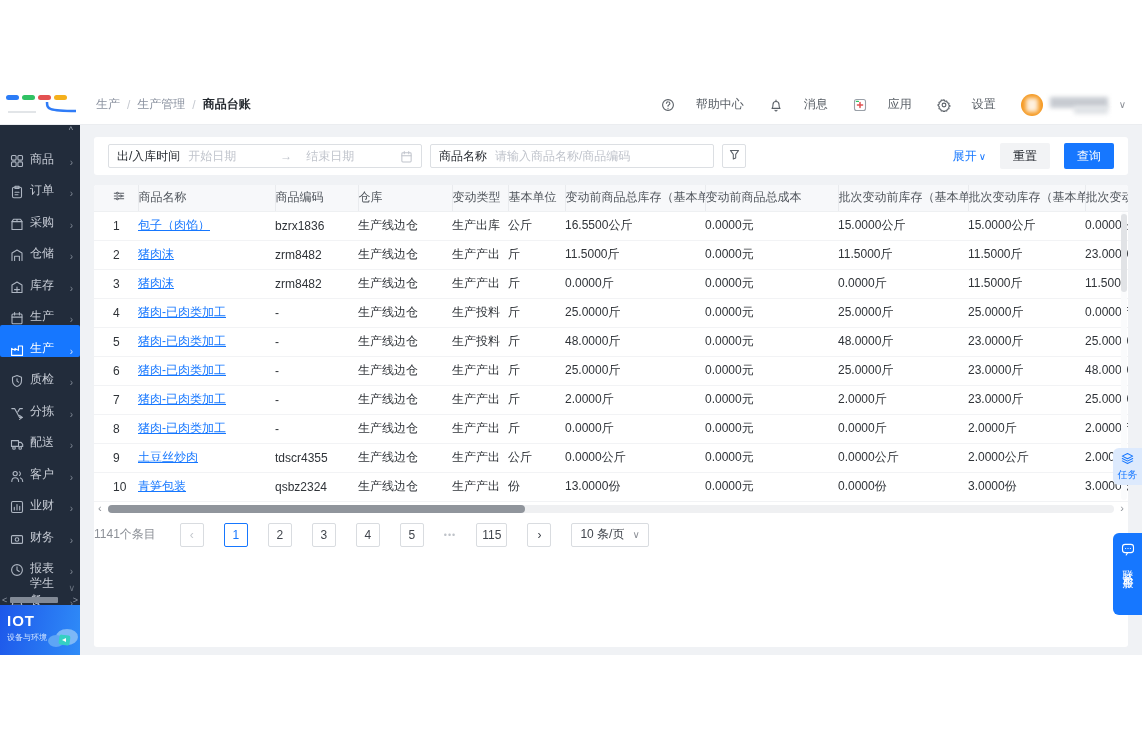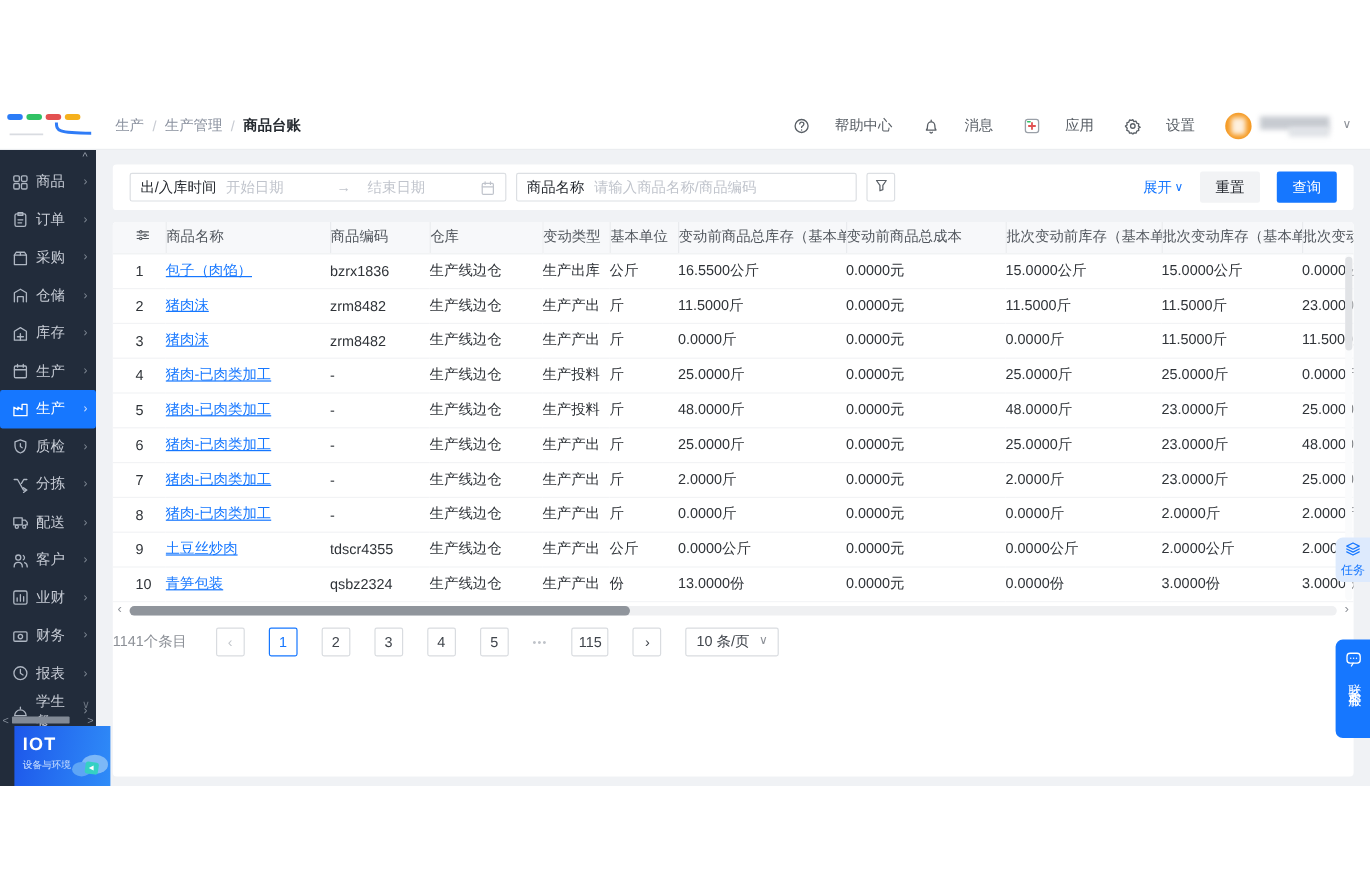--- a/index.html
+++ b/index.html
@@ -25,32 +25,32 @@
               filter:blur(2px); border-radius:2px; }
   .name-blur { position:relative; width:62px; height:18px; }
   .name-blur .b1 { position:absolute; left:0; top:1px; width:58px; height:11px; background:#c7cbd1; filter:blur(2px); }
   .name-blur .b2 { position:absolute; left:24px; top:10px; width:34px; height:8px; background:#dfe2e6; filter:blur(2px); }
   .chevron { color:#8c9097; font-size:10px; }
 
   
   .sidebar { position:absolute; top:40px; left:0; width:80px; bottom:0; background:#222c3b; z-index:4; }
   .side-up { position:absolute; top:1px; right:7px; color:#9aa2ae; font-size:9px; line-height:9px; }
   .menu { position:absolute; top:11px; left:0; right:0; }
-  .menu-item { height:31.5px; display:flex; align-items:center; gap:6px; padding-left:10px; padding-right:4px;
+  .menu-item { height:31.5px; display:flex; align-items:flex-end; gap:6px; padding-left:10px; padding-right:4px;
                font-size:12px; color:#c8cdd6; cursor:pointer; }
   .menu-item .mi-icon { flex:0 0 14px; display:flex; color:#aeb6c2; }
   .menu-item .mi-chev { margin-left:auto; color:#7f8894; font-size:10px; padding-right:3px; }
   .menu-item.active { background:#1677ff; border-radius:2px; color:#fff; }
   .menu-item.active .mi-icon { color:#fff; }
   .menu-item.active .mi-chev { color:#cfe1ff; }
   .side-down { position:absolute; bottom:62px; right:5px; color:#6b7480; font-size:9px; }
   .side-hscroll { position:absolute; bottom:50px; left:0; width:80px; height:10px; }
   .side-hscroll .arr { position:absolute; top:0; color:#8b93a0; font-size:9px; line-height:10px; }
   .side-hscroll .thumb { position:absolute; left:10px; top:2px; width:48px; height:6px; background:#828a96; border-radius:1px; }
-  .iot { position:absolute; bottom:0; left:12px; width:80px; height:50px;
+  .iot { position:absolute; bottom:0; left:0; width:80px; height:50px;
          background:linear-gradient(100deg,#1d57ea 0%,#2f8cf8 100%); overflow:hidden; padding:8px 0 0 7px;margin-top:31px; }
   .iot-title { color:#fff; font-size:15px; font-weight:bold; letter-spacing:1px; line-height:16px; }
   .iot-sub { color:#cfe3ff; font-size:8px; margin-top:3px; }
   .iot svg { position:absolute; right:1px; bottom:2px; }
 
   
   .content { position:absolute; left:80px; top:40px; right:0; bottom:0; background:#f0f2f5; padding:12px 14px; }
   .filter-card { background:#fff; border-radius:3px; height:38px; display:flex; align-items:center;
                  gap:8px; padding:0 14px; margin-bottom:10px; }
   .input-box { border:1px solid #dcdfe3; border-radius:2px; height:24px; display:flex; align-items:center;

